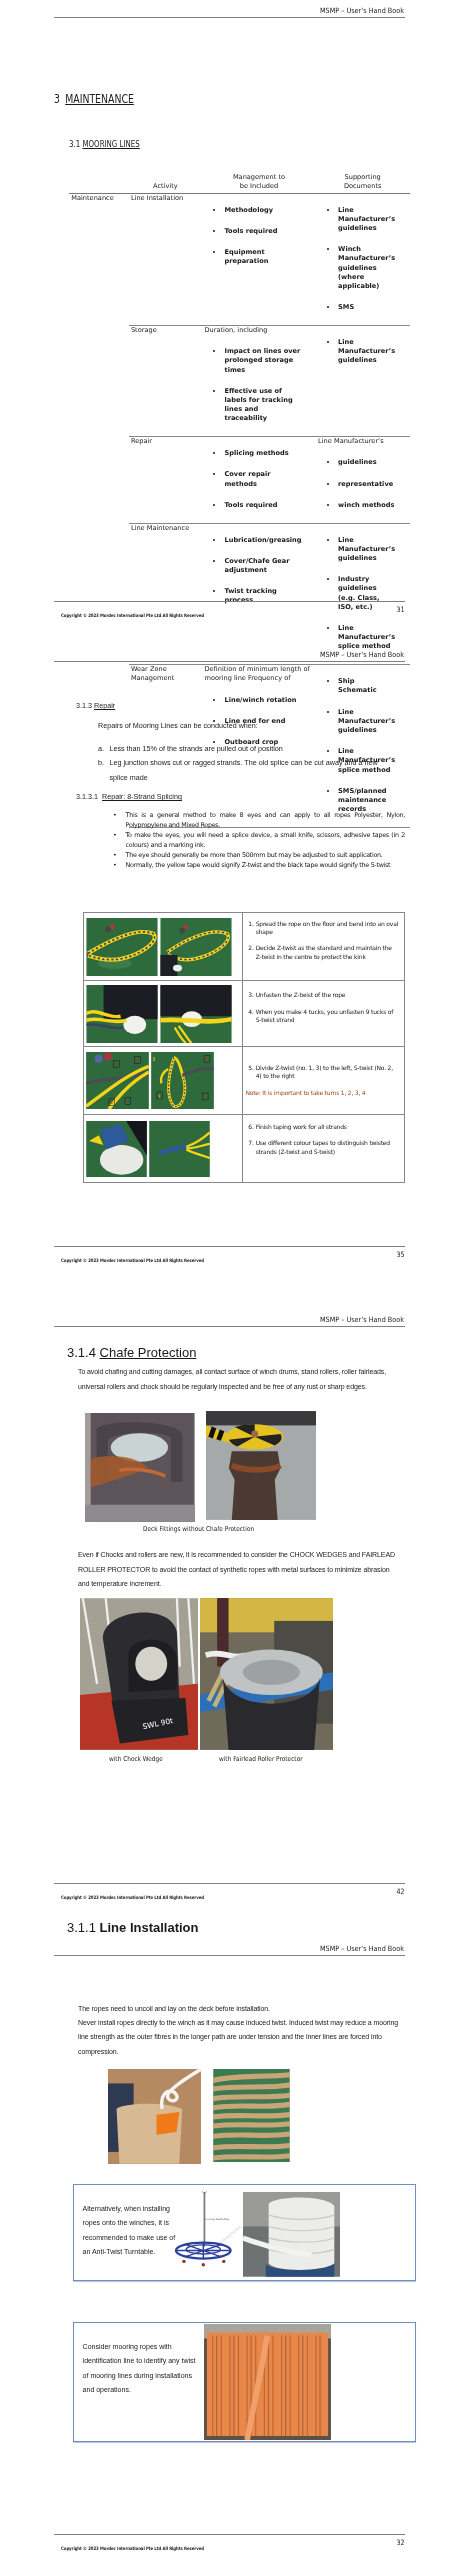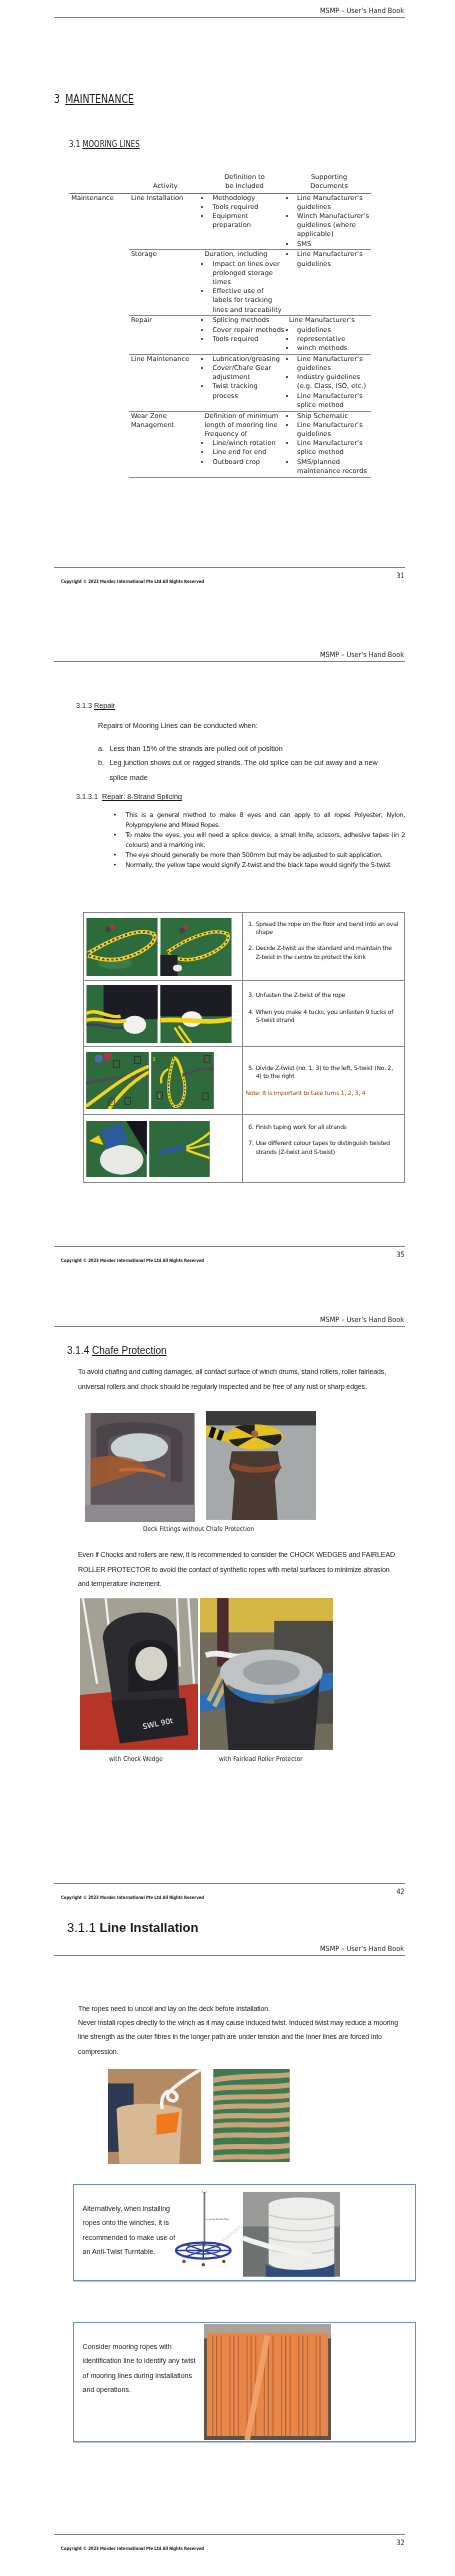--- a/index.html
+++ b/index.html
@@ -14,21 +14,21 @@
 
   
   .p1-h1 { position: absolute; left: 54px; top: 92px; font-size: 11.4px; font-family: "DejaVu Sans", sans-serif; transform: scaleX(0.82); transform-origin: left; }
   .p1-h1 .num { display: inline-block; width: 13.7px; }
   .p1-h2 { position: absolute; left: 69px; top: 139px; font-size: 8.6px; font-family: "DejaVu Sans", sans-serif; transform: scaleX(0.82); transform-origin: left; }
   table.mt { position: absolute; left: 69px; top: 173px; border-collapse: collapse; font-family: "DejaVu Sans", sans-serif; font-size: 6.6px; line-height: 9.2px; }
   table.mt th { font-weight: normal; text-align: center; vertical-align: bottom; padding: 0 2.3px 1.1px; border-bottom: 0.9px solid #777; }
   table.mt td { vertical-align: top; padding: 0 2.3px 0.6px; border-bottom: 0.9px solid #888; }
   table.mt td.noborder { border-bottom: none; }
   table.mt ul { margin: 0; padding-left: 8px; }
-  table.mt li { margin: 0; }
+  table.mt li { margin: 12px; font-weight: bold; }
   .mt .c0 { width: 55px; } .mt .c1 { width: 69px; } .mt .c2 { width: 80px; } .mt .c3 { width: 80px; }
 
   
   .p2-h3 { position: absolute; left: 76px; top: 701px; font-size: 7.2px; }
   .p2-intro { position: absolute; left: 98px; top: 721px; font-size: 7.2px; }
   .p2-list { position: absolute; left: 98px; top: 742px; width: 286px; font-size: 7.2px; line-height: 14.3px; }
   .p2-list .it { display: flex; }
   .p2-list .lbl { width: 11.4px; flex: none; }
   .p2-h4 { position: absolute; left: 76px; top: 792px; font-size: 7.2px; }
   .p2-h4 .num { display: inline-block; width: 26px; }
@@ -38,21 +38,21 @@
   table.steps { position: absolute; left: 83px; top: 912px; width: 322px; border-collapse: collapse; border: 0.9px solid #888; font-family: "DejaVu Sans", sans-serif; font-size: 6px; letter-spacing: -0.2px; line-height: 8.3px; }
   table.steps td { border: 0.9px solid #888; vertical-align: middle; padding: 0; }
   table.steps td.imgs { width: 153px; padding: 3.4px 2.3px; }
   table.steps td.txt { padding: 3.4px 5.7px; }
   .stepitem { display: flex; margin: 0 0 8px 0; }
   .stepitem .n { width: 7.4px; flex: none; }
   .note { color: #9a4a1e; margin-left: -2.9px; }
   .photo { display: inline-block; vertical-align: top; position: relative; overflow: hidden; }
 
   
-  .p3-h3 { position: absolute; left: 67px; top: 1345px; font-size: 10px; }
+  .p3-h3 { position: absolute; left: 67px; top: 1345px; font-size: 13px; }
   .p3-para { position: absolute; left: 78px; width: 321px; font-size: 7px; line-height: 14.6px; letter-spacing: -0.1px; }
   .caption { position: absolute; font-family: "DejaVu Sans", sans-serif; font-size: 6.6px; transform: scaleX(0.88); transform-origin: left; }
 
   
   .p4-h3 { position: absolute; left: 67px; top: 1920px; font-size: 13px; }
   .p4-para { position: absolute; left: 78px; width: 321px; font-size: 7px; line-height: 14.3px; letter-spacing: -0.1px; }
   .bluebox { position: absolute; left: 73px; width: 341px; border: 0.9px solid #6f8fbf; box-shadow: 0 0.6px 0.6px #b9c8e0; }
   .bluebox .bt { position: absolute; font-size: 7px; line-height: 14.3px; }
 </style>
 </head>
@@ -69,21 +69,21 @@
   <div class="p1-h2">
     <span>3.1</span> <span class="u">MOORING LINES</span>
   </div>
 
   <table class="mt">
     <thead>
       <tr>
         <th class="c0"></th>
         <th class="c1">Activity</th>
         <th class="c2">
-            <div>Definition to</div>
+            <div>Management to</div>
             <div>be Included</div>
           </th>
         <th class="c3">
             <div>Supporting</div>
             <div>Documents</div>
           </th>
       </tr>
     </thead>
     <tbody>
       <tr>
@@ -173,21 +173,21 @@
               <li>Ship Schematic</li>
               <li>Line Manufacturer’s guidelines</li>
               <li>Line Manufacturer’s splice method</li>
               <li>SMS/planned maintenance records</li>
             </ul>
           </td>
       </tr>
     </tbody>
   </table>
 
-  <div class="ftr" style="top:567px;">
+  <div class="ftr" style="top:601px;">
     <span class="copy">Copyright © 2023 Mordec International Pte Ltd All Rights Reserved</span>
     <span class="pnum">31</span>
   </div>
 </div>
 
 <div class="page" style="top:644px;height:630px;">
   <div class="hdr">
       <span>MSMP – User’s Hand Book</span>
     </div>
 </div>

